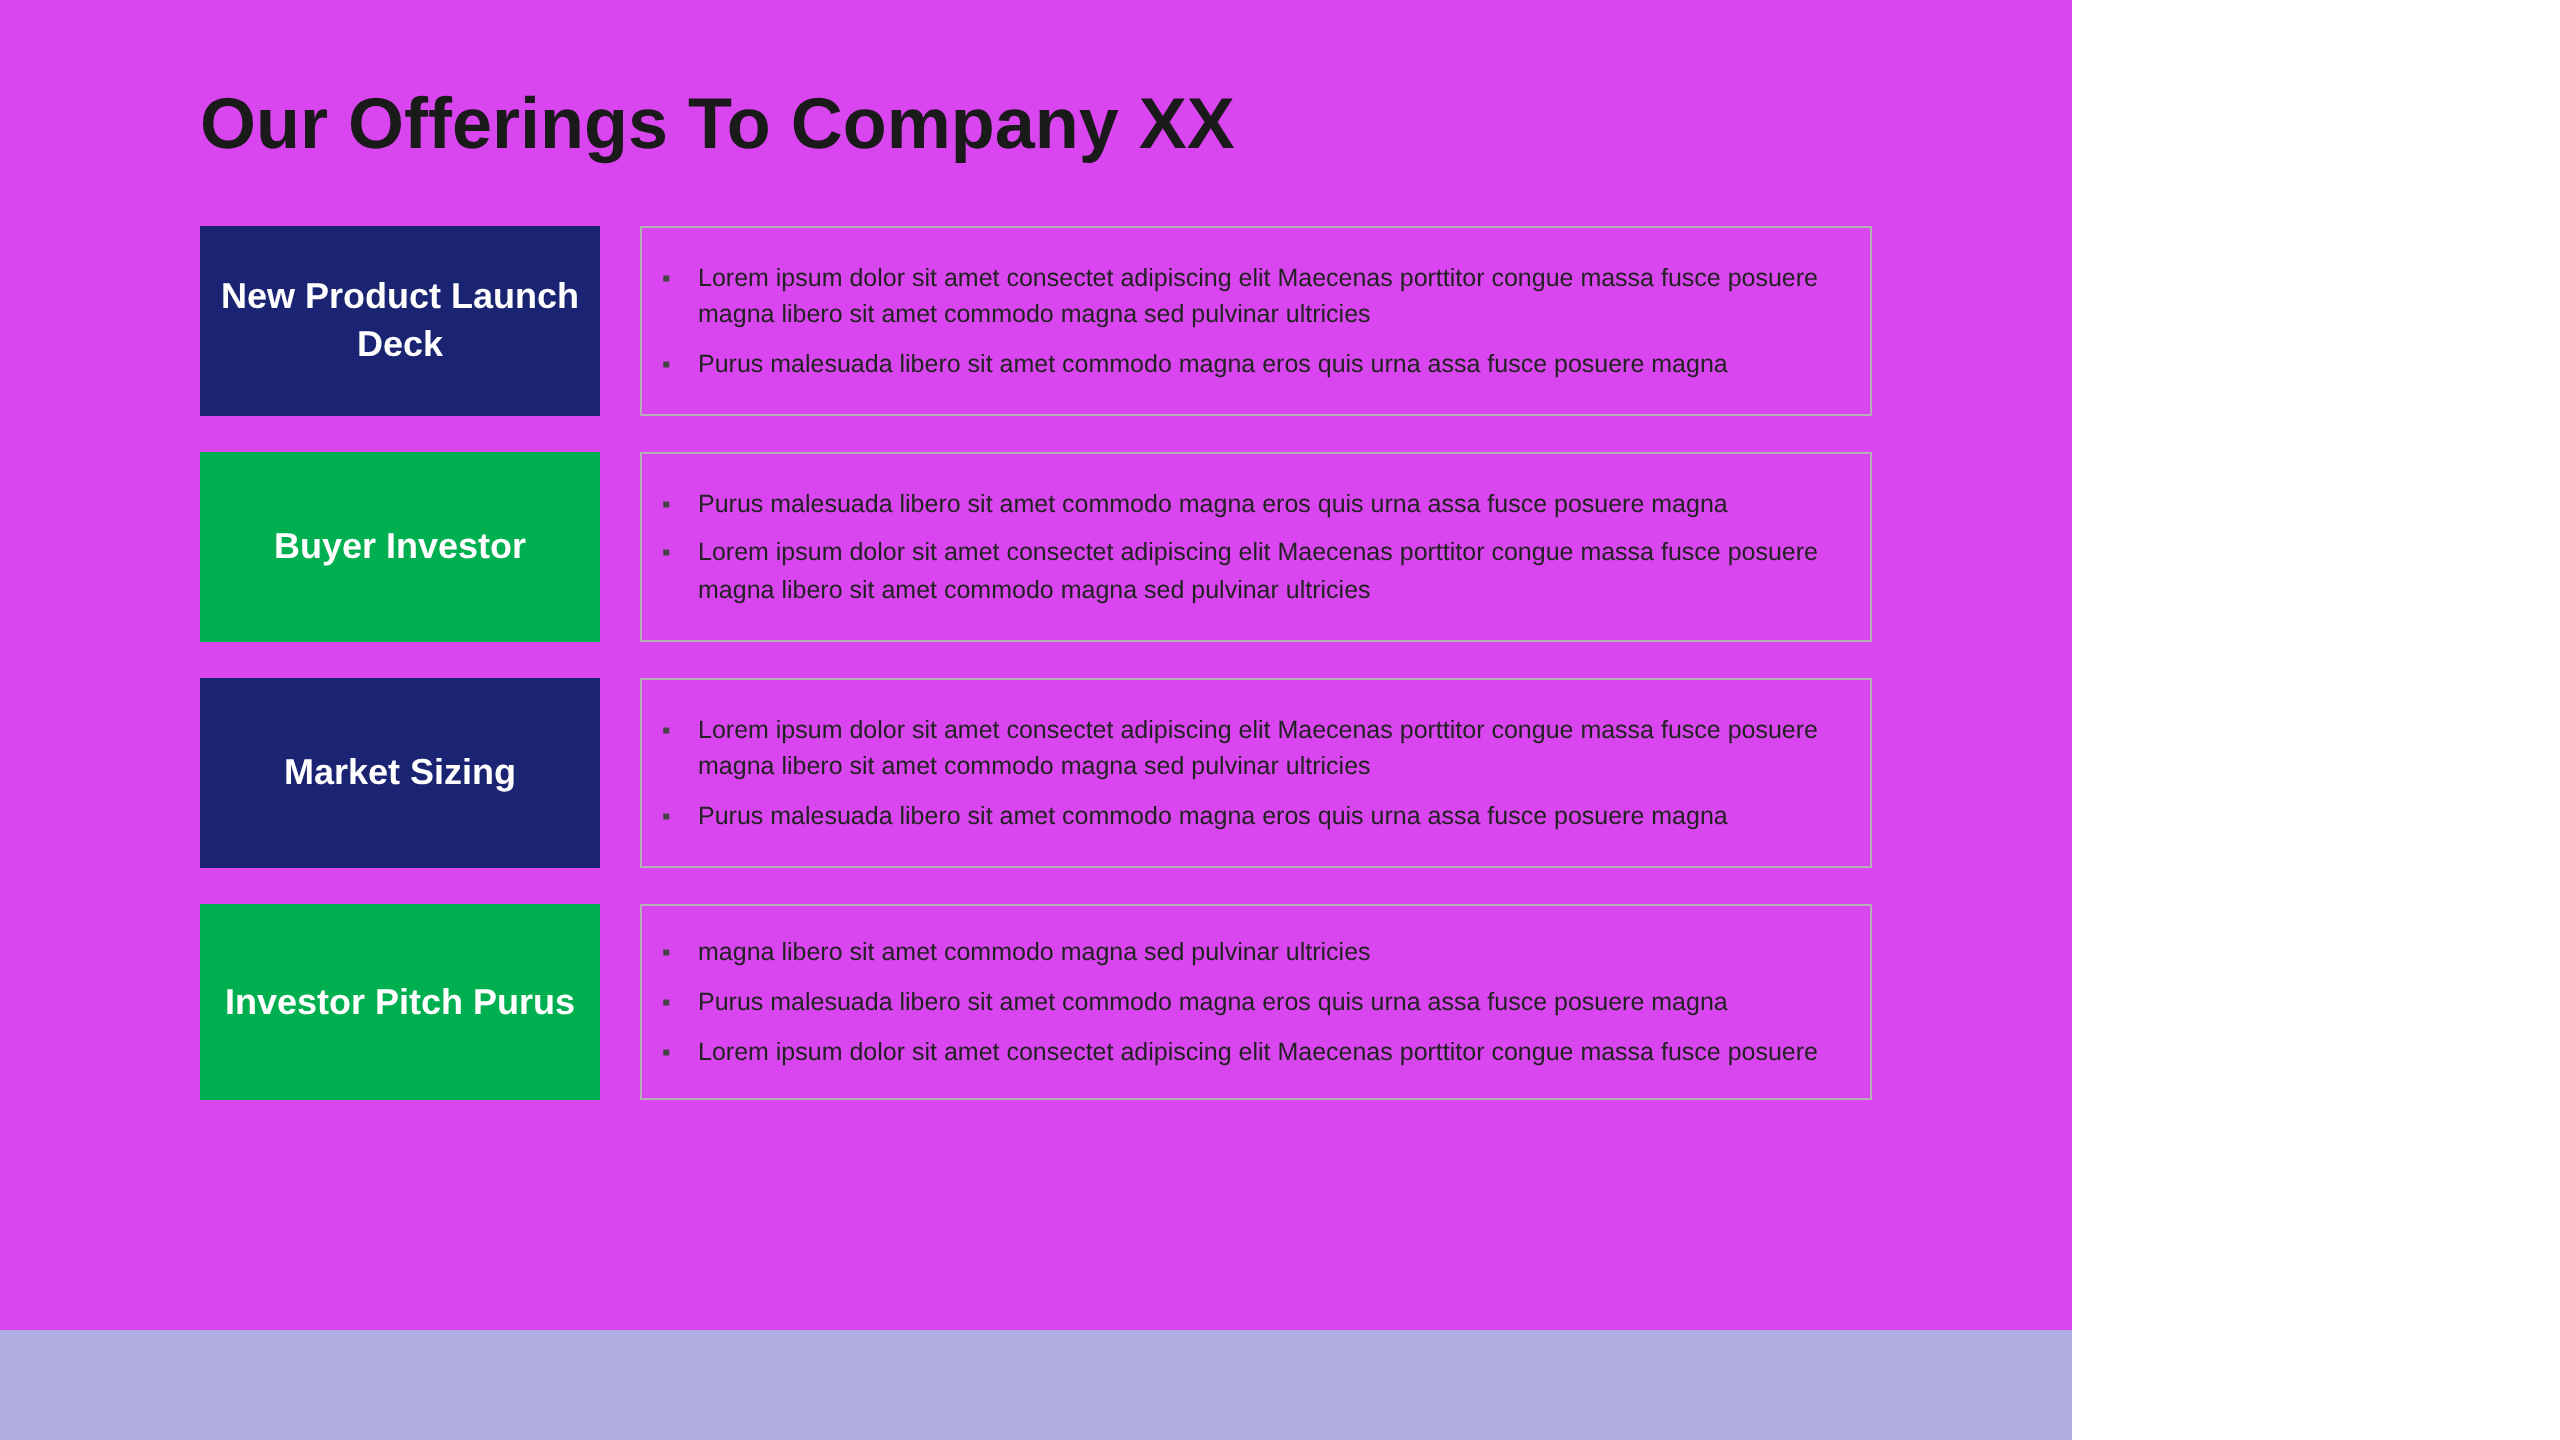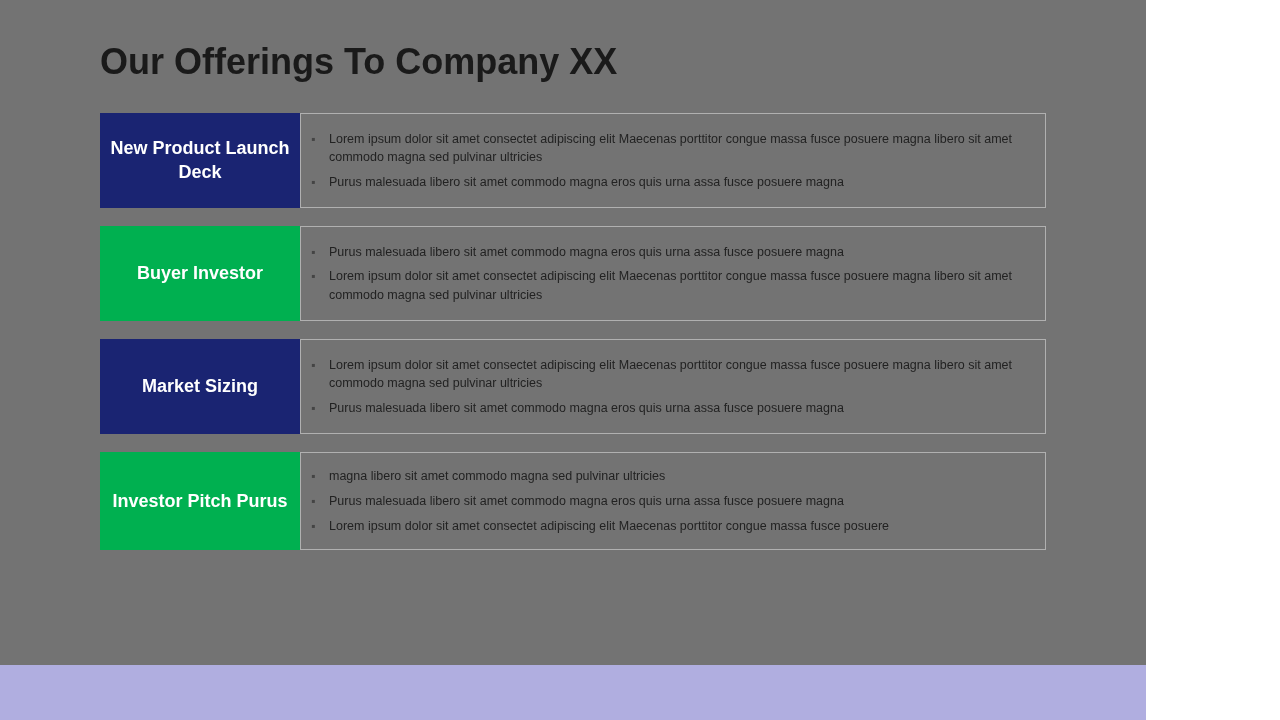--- a/index.html
+++ b/index.html
@@ -11,23 +11,23 @@
     body {
       width: 1280px;
       height: 720px;
       background: #ffffff;
       font-family: 'Segoe UI', Arial, sans-serif;
       overflow: hidden;
       position: relative;
     }
 
     .page-container {
-      width: 1146px;
+      width: 1036px;
       height: 720px;
-      background: #737373;
+      background: #d946ef;
       position: relative;
     }
 
     .bottom-bar {
       position: absolute;
       bottom: 0;
       left: 0;
       width: 100%;
       height: 55px;
       background: #b0aee0;
@@ -75,20 +75,21 @@
     }
 
     .offering-content {
       flex: 1;
       border: 1px solid #b0b0b0;
       padding: 14px 20px 14px 10px;
       display: flex;
       flex-direction: column;
       justify-content: center;
       gap: 8px;
+      margin-left: 20px;
     }
 
     .offering-content ul {
       list-style: none;
       padding: 0;
       margin: 0;
     }
 
     .offering-content ul li {
       font-size: 12.5px;

